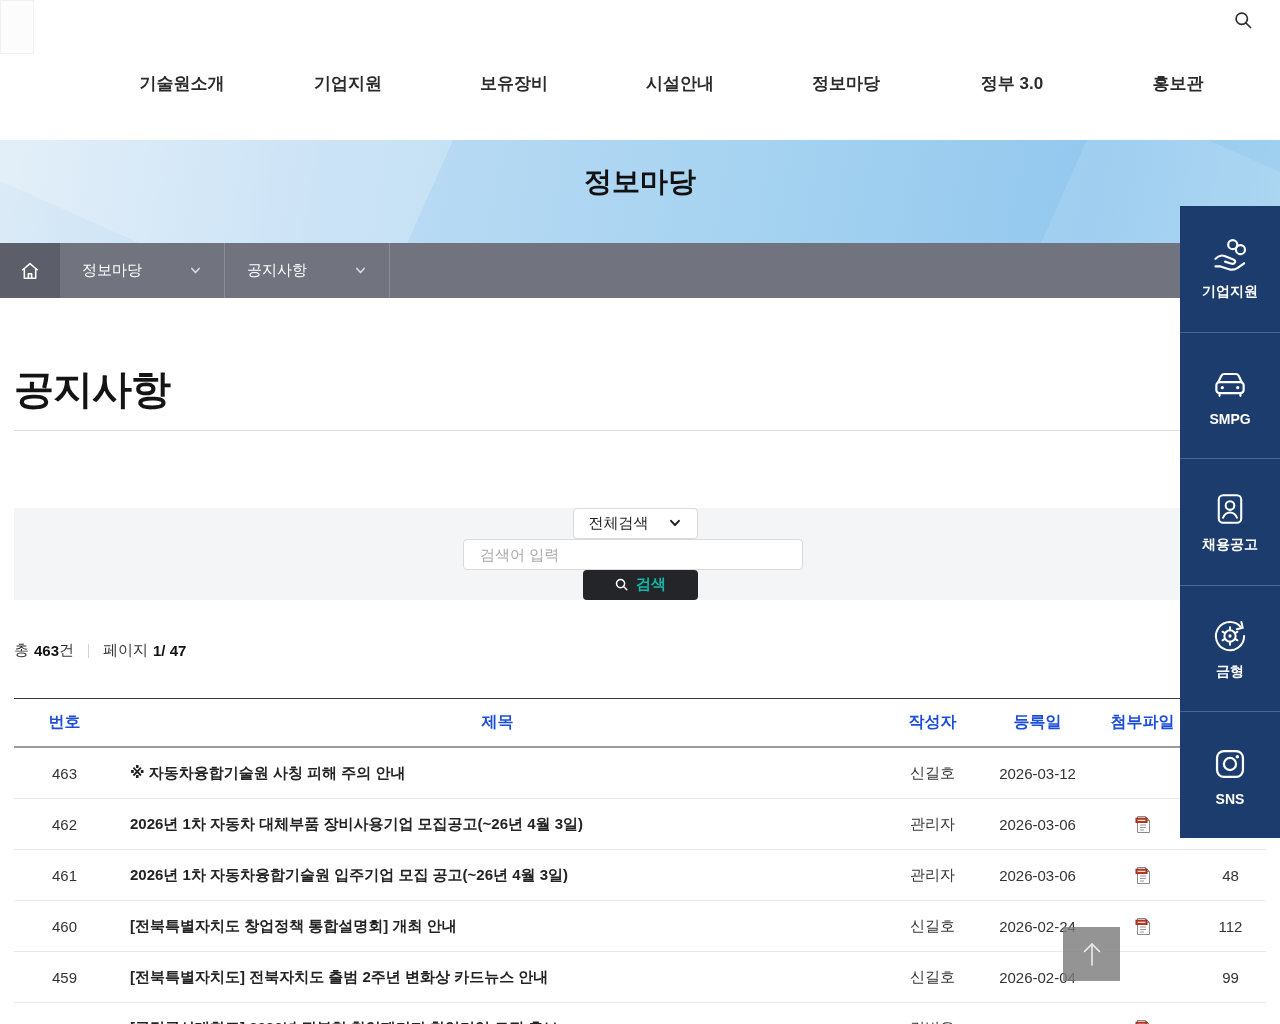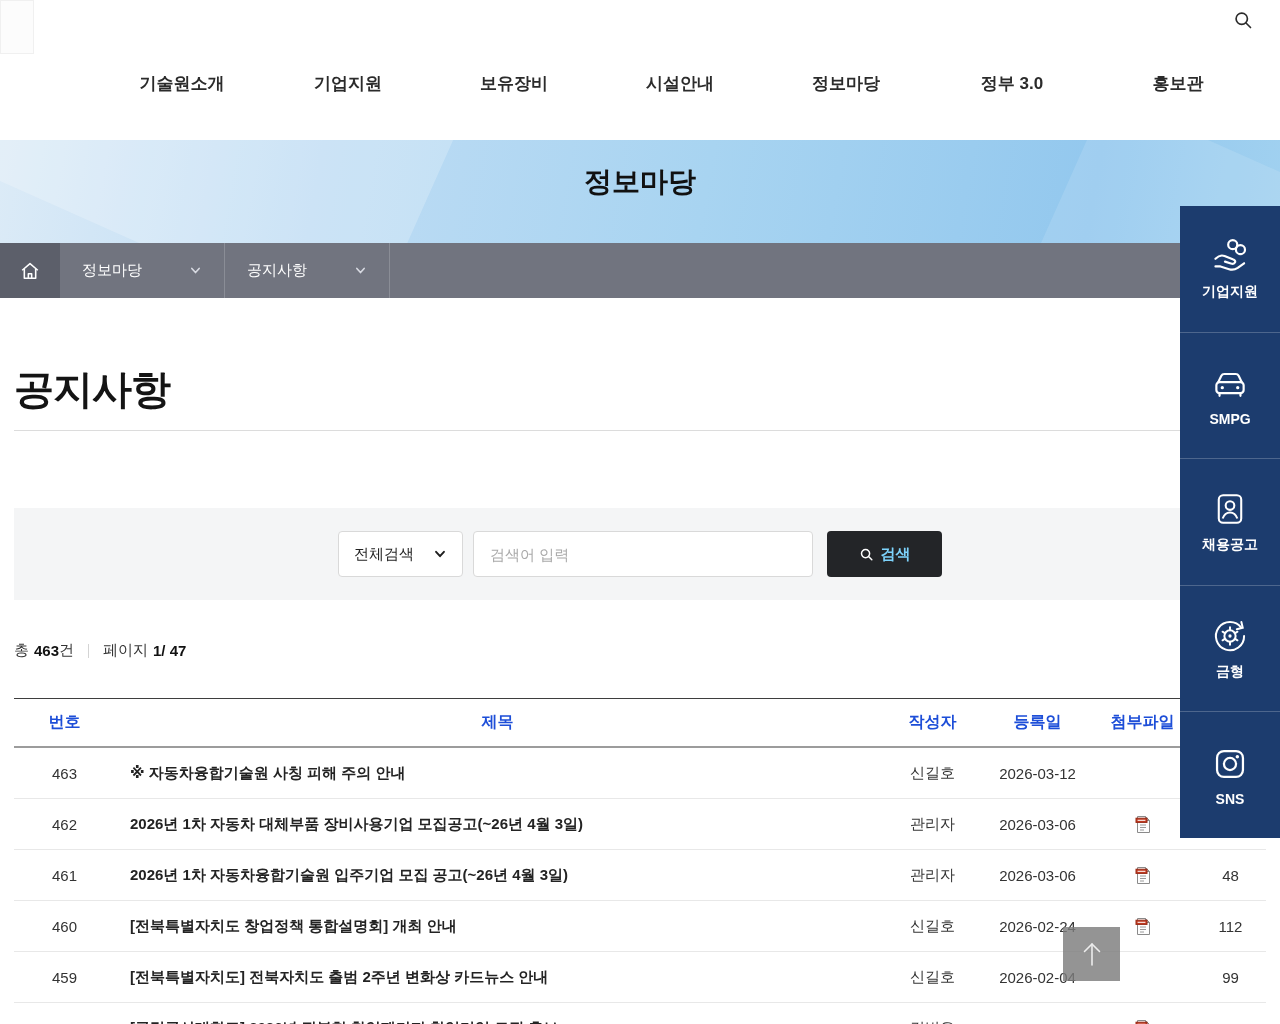--- a/index.html
+++ b/index.html
@@ -26,27 +26,27 @@
   .bc-items { display:flex; }
   .crumb { width:165px; height:55px; display:flex; align-items:center; justify-content:space-between;
     padding:0 22px; color:#fff; font-size:15px; font-weight:500; border-right:1px solid rgba(255,255,255,.18); cursor:pointer; }
 
   
   .page-title { position:absolute; left:14px; top:362px; font-size:40px; font-weight:700; color:#141414; letter-spacing:-1px; }
   .title-rule { position:absolute; left:14px; right:14px; top:430px; height:1px; background:#dcdcdc; }
 
   
   .search-band { position:absolute; left:14px; right:14px; top:508px; height:92px; background:#f4f5f6;
-    display:flex; align-items:center; justify-content:center; }
+    display:flex; align-items:center; justify-content:center;flex-direction:column; }
   .sel { width:125px; height:46px; background:#fff; border:1px solid #d9d9d9; border-radius:4px;
     display:flex; align-items:center; justify-content:space-between; padding:0 15px; font-size:15px; color:#222; cursor:pointer; margin-right:10px; }
   .inp { width:340px; height:46px; background:#fff; border:1px solid #d9d9d9; border-radius:4px; padding:0 16px; font-size:15px; color:#222;
     margin-right:14px; font-family:"Liberation Sans","DejaVu Sans",sans-serif; outline:none; }
   .inp::placeholder { color:#a9a9a9; }
-  .btn { width:115px; height:46px; background:#232528; color:#7dd3fc; border:none; border-radius:4px; font-size:15px; font-weight:600;
+  .btn { width:115px; height:46px; background:#232528; color:#14b8a6; border:none; border-radius:4px; font-size:15px; font-weight:600;
     display:flex; align-items:center; justify-content:center; gap:7px; cursor:pointer; font-family:"Liberation Sans","DejaVu Sans",sans-serif; }
 
   
   .summary { position:absolute; left:14px; top:641px; display:flex; align-items:center; font-size:15px; color:#333; }
   .summary b { font-weight:700; color:#111; }
   .sp4 { margin-left:5px; }
   .v-div { width:1px; height:14px; background:#d4d4d4; margin:0 14px; }
 
   
   .board { position:absolute; left:14px; top:698px; width:1252px; }

